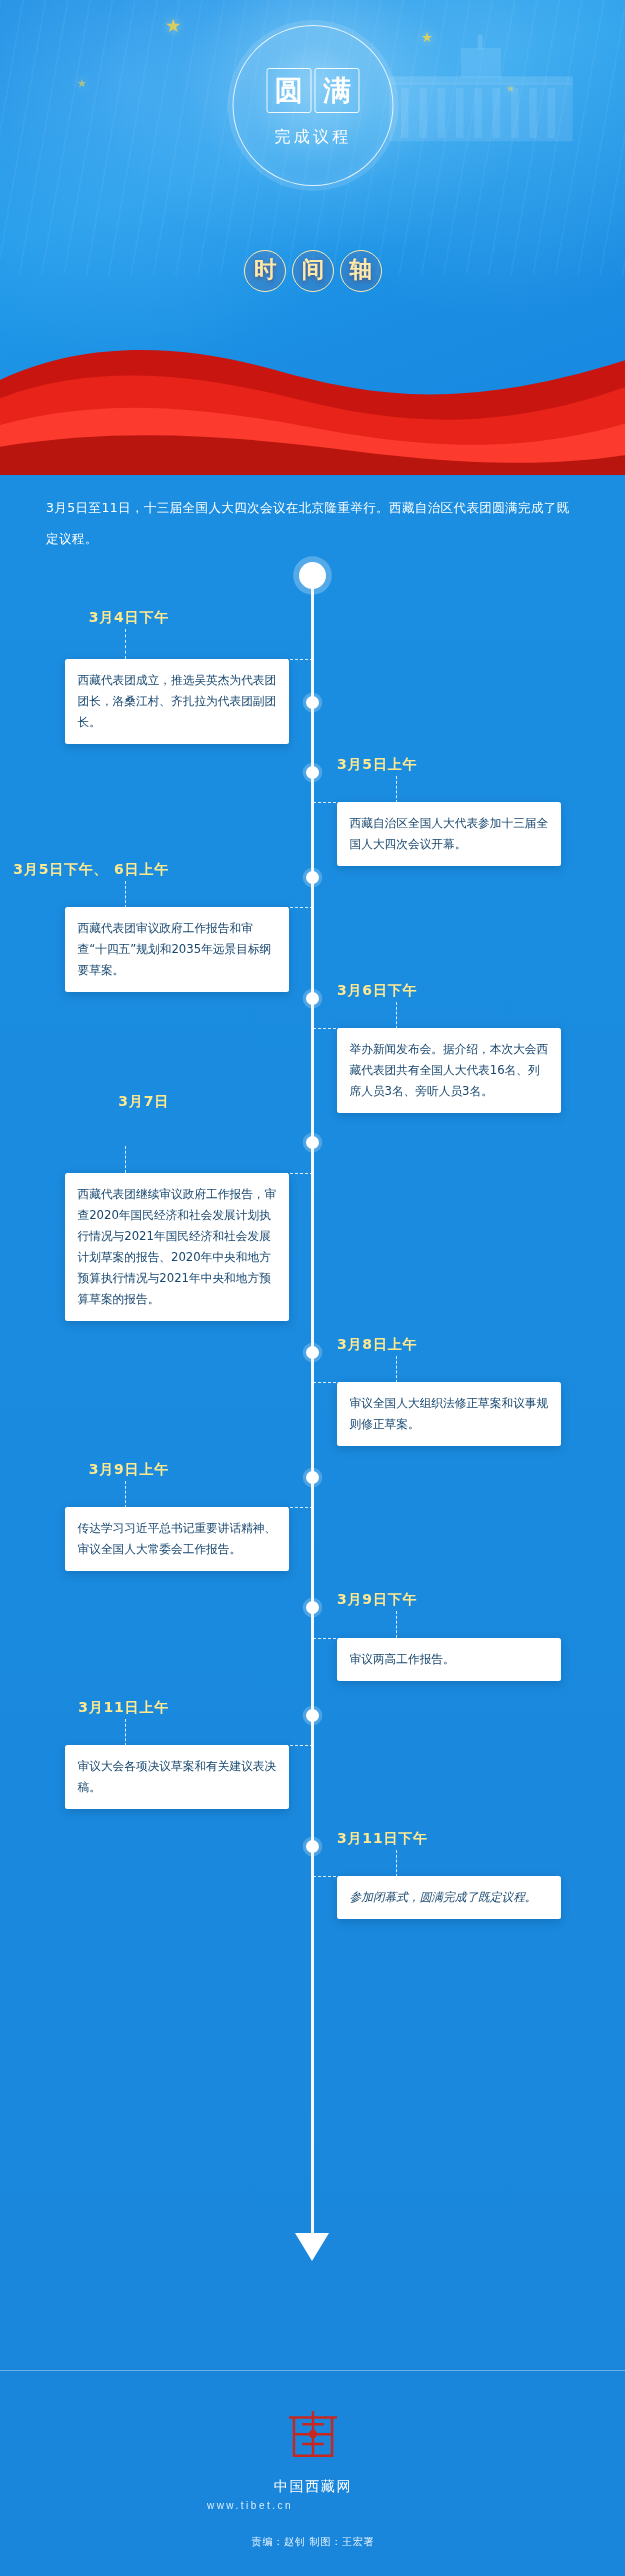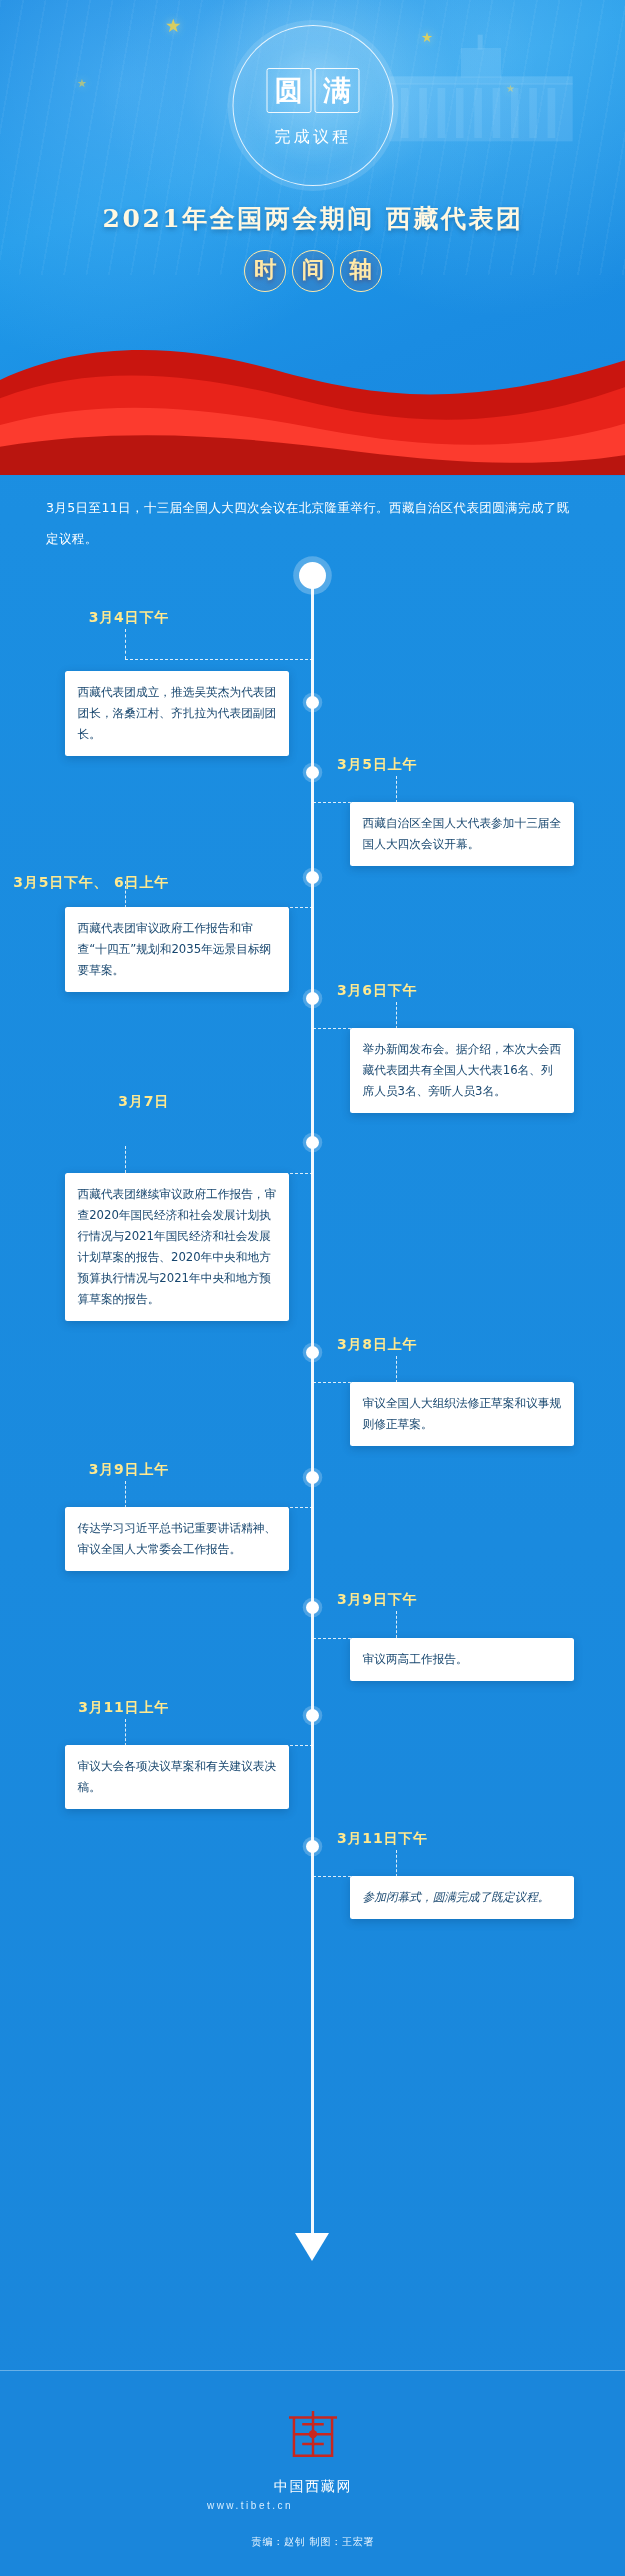--- a/index.html
+++ b/index.html
@@ -134,21 +134,21 @@
     position:absolute;
     background:#ffffff;
     border-radius:2.5px;
     box-shadow:0 2.5px 8.3px rgba(0,40,80,.22);
     color:#17466e;
     font-size:11.7px;line-height:21px;
     padding:11px 12.5px;
     box-sizing:border-box;
     font-family:"DejaVu Sans","Liberation Sans",sans-serif;
   }
-  .card.right{left:350px;width:224px;}
+  .card.right{left:337px;width:224px;}
   .card.left{left:65px;width:224px;}
 
   .conn{
     position:absolute;border-top:1.7px dashed rgba(255,255,255,.85);height:0;
   }
   .conn-v{
     position:absolute;border-left:1.7px dashed rgba(255,255,255,.85);width:0;
   }
 
   
@@ -210,21 +210,20 @@
     </svg>
 
     <div class="seal">
       <div class="seal-main">
         <div class="seal-char">圆</div>
         <div class="seal-char">满</div>
       </div>
       <div class="seal-sub">完成议程</div>
     </div>
 
-    <div class="hdr-title">2021年全国两会期间  西藏代表团</div>
 
     <div class="hdr-axis">
       <div class="hdr-axis-inner">
         <div class="axis-char">时</div>
         <div class="axis-char">间</div>
         <div class="axis-char">轴</div>
       </div>
     </div>
 
     <svg class="ribbon" viewBox="0 0 750 210" preserveAspectRatio="none">
@@ -239,30 +238,30 @@
 
   <div class="timeline">
     <div class="tl-head"></div>
     <div class="tl-line"></div>
     <div class="tl-arrow"></div>
 
     <div class="dot" style="top:154px;"></div>
     <div class="date left" style="top:67px;">3月4日下午</div>
     <div class="conn-v" style="left:125px;top:87px;height:30px;"></div>
     <div class="conn" style="left:125px;top:117px;width:188px;"></div>
-    <div class="card left" style="top:117px;margin-top:12px;">西藏代表团成立，推选吴英杰为代表团团长，洛桑江村、齐扎拉为代表团副团长。</div>
+    <div class="card left" style="top:117px;">西藏代表团成立，推选吴英杰为代表团团长，洛桑江村、齐扎拉为代表团副团长。</div>
 
     <div class="dot" style="top:224px;"></div>
     <div class="date right" style="top:214px;">3月5日上午</div>
     <div class="conn" style="left:313px;top:260px;width:83px;"></div>
     <div class="conn-v" style="left:396px;top:234px;height:27px;"></div>
     <div class="card right" style="top:260px;">西藏自治区全国人大代表参加十三届全国人大四次会议开幕。</div>
 
     <div class="dot" style="top:329px;"></div>
-    <div class="date left" style="top:332px;margin-left:16px;">3月5日下午、 6日上午</div>
+    <div class="date left" style="top:319px;margin-left:16px;">3月5日下午、 6日上午</div>
     <div class="conn" style="left:125px;top:365px;width:188px;"></div>
     <div class="conn-v" style="left:125px;top:339px;height:27px;"></div>
     <div class="card left" style="top:365px;">西藏代表团审议政府工作报告和审查“十四五”规划和2035年远景目标纲要草案。</div>
 
     <div class="dot" style="top:450px;"></div>
     <div class="date right" style="top:440px;">3月6日下午</div>
     <div class="conn" style="left:313px;top:486px;width:83px;"></div>
     <div class="conn-v" style="left:396px;top:460px;height:27px;"></div>
     <div class="card right" style="top:486px;">举办新闻发布会。据介绍，本次大会西藏代表团共有全国人大代表16名、列席人员3名、旁听人员3名。</div>
 

